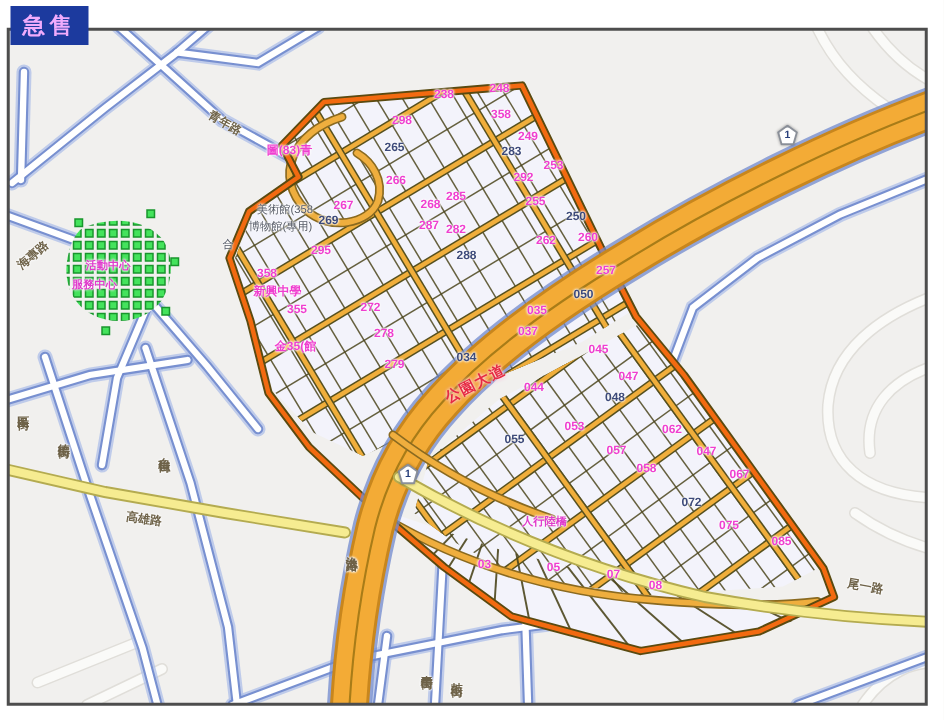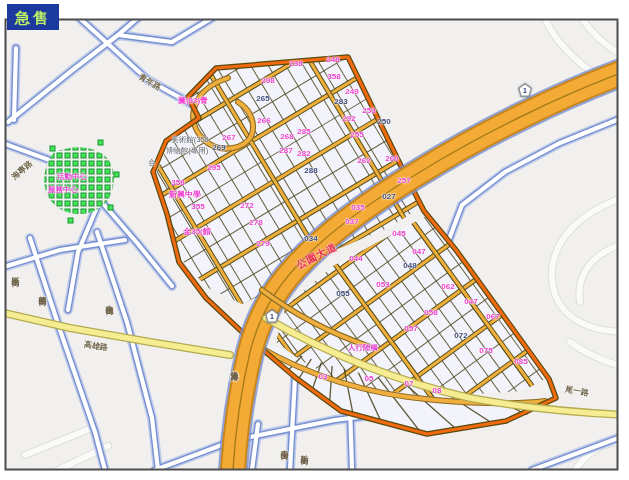--- a/index.html
+++ b/index.html
@@ -26,21 +26,21 @@
   .thin {stroke:#4c461d;stroke-width:1;opacity:.85;}
   .thin2{stroke:#4c461d;stroke-width:1.3;opacity:.9;}
   .stDark{stroke:#56501f;stroke-width:5;}
   .stOr {stroke:#f0ae3b;stroke-width:3;}
   .bndD{fill:none;stroke:#5a4a10;stroke-width:5.5;stroke-linejoin:round;}
   .bndO{fill:none;stroke:#f26a10;stroke-width:3;stroke-linejoin:round;}
   .frame{fill:none;stroke:#4d4d4d;stroke-width:2;}
   .parkSq{fill:#44e35c;stroke:#18962c;stroke-width:1;}
 
   
-  .badge{position:absolute;left:7px;top:4px;background:#1c3a9e;color:#bef264;
+  .badge{position:absolute;left:7px;top:4px;background:#1c3a9e;color:#f0abfc;
          font-weight:bold;font-size:15px;line-height:1;padding:6px 8px 5px 8px;
          letter-spacing:3px;z-index:30;}
 
   
   #labels-layer{position:absolute;inset:0;z-index:20;pointer-events:none;}
   .lbl{position:absolute;white-space:nowrap;font-weight:bold;
        transform:translate(-50%,-50%);
        text-shadow:0 0 2px #fff,0 0 2px #fff,0 0 1px #fff;}
   .lot {color:#ef3fd0;font-size:8px;}
   .lotd{color:#3d4a7a;font-size:8px;}
@@ -474,48 +474,48 @@
       <span class="lbl lot" style="left: 296px; top: 63px;">238</span>
       <span class="lbl lot" style="left: 333px; top: 59px;">248</span>
       <span class="lbl lot" style="left: 268px; top: 80px;">298</span>
       <span class="lbl lot" style="left: 334px; top: 76px;">358</span>
       <span class="lbl lot" style="left: 352px; top: 91px;">249</span>
       <span class="lbl lotd" style="left: 341px; top: 101px;">283</span>
       <span class="lbl lot" style="left: 369px; top: 110px;">253</span>
       <span class="lbl lot" style="left: 349px; top: 118px;">292</span>
       <span class="lbl lot" style="left: 264px; top: 120px;">266</span>
       <span class="lbl lot" style="left: 304px; top: 131px;">285</span>
-      <span class="lbl lotd" style="left: 384px; top: 121px;">250</span>
+      <span class="lbl lotd" style="left: 384px; top: 144px;">250</span>
       <span class="lbl lot" style="left: 357px; top: 134px;">255</span>
       <span class="lbl lot" style="left: 229px; top: 137px;">267</span>
       <span class="lbl lot" style="left: 287px; top: 136px; text-align: right;">268</span>
       <span class="lbl lotd" style="left: 219px; top: 147px;">269</span>
       <span class="lbl lot" style="left: 286px; top: 150px;">287</span>
       <span class="lbl lot" style="left: 304px; top: 153px;">282</span>
       <span class="lbl lot" style="left: 392px; top: 158px;">260</span>
       <span class="lbl lot" style="left: 364px; top: 160px;">262</span>
       <span class="lbl lot" style="left: 214px; top: 167px;">295</span>
       <span class="lbl lotd" style="left: 311px; top: 170px;">288</span>
       <span class="lbl lot" style="left: 404px; top: 168px; margin-top: 12px;">257</span>
       <span class="lbl lotd" style="left: 263px; top: 98px;">265</span>
       <span class="lbl lot" style="left: 247px; top: 205px;">272</span>
       <span class="lbl lot" style="left: 256px; top: 222px;">278</span>
       <span class="lbl lot" style="left: 263px; top: 243px;">279</span>
-      <span class="lbl lotd" style="left: 389px; top: 196px;">027</span>
+      <span class="lbl lotd" style="left: 389px; top: 196px;">050</span>
       <span class="lbl lot" style="left: 358px; top: 207px;">035</span>
       <span class="lbl lot" style="left: 352px; top: 221px;">037</span>
       <span class="lbl lot" style="left: 399px; top: 233px;">045</span>
       <span class="lbl lotd" style="left: 311px; top: 238px;">034</span>
       <span class="lbl lot" style="left: 419px; top: 251px;">047</span>
       <span class="lbl lot" style="left: 356px; top: 258px;">044</span>
       <span class="lbl lotd" style="left: 410px; top: 265px;">048</span>
       <span class="lbl lot" style="left: 369px; top: 284px; padding-left: 28px;">053</span>
       <span class="lbl lot" style="left: 448px; top: 286px;">062</span>
       <span class="lbl lotd" style="left: 343px; top: 293px;">055</span>
-      <span class="lbl lot" style="left: 411px; top: 300px; margin-top: 28px;">057</span>
+      <span class="lbl lot" style="left: 411px; top: 300px;">057</span>
       <span class="lbl lot" style="left: 471px; top: 301px;">047</span>
       <span class="lbl lot" style="left: 431px; top: 312px;">058</span>
       <span class="lbl lot" style="left: 493px; top: 316px;">067</span>
       <span class="lbl lotd" style="left: 461px; top: 335px; text-align: center;">072</span>
       <span class="lbl lot" style="left: 486px; top: 350px;">075</span>
       <span class="lbl lot" style="left: 521px; top: 361px;">085</span>
       <span class="lbl lot" style="left: 323px; top: 352px; margin-top: 24px;">03</span>
       <span class="lbl lot" style="left: 369px; top: 378px;">05</span>
       <span class="lbl lot" style="left: 409px; top: 383px;">07</span>
       <span class="lbl lot" style="left: 437px; top: 390px;">08</span>

